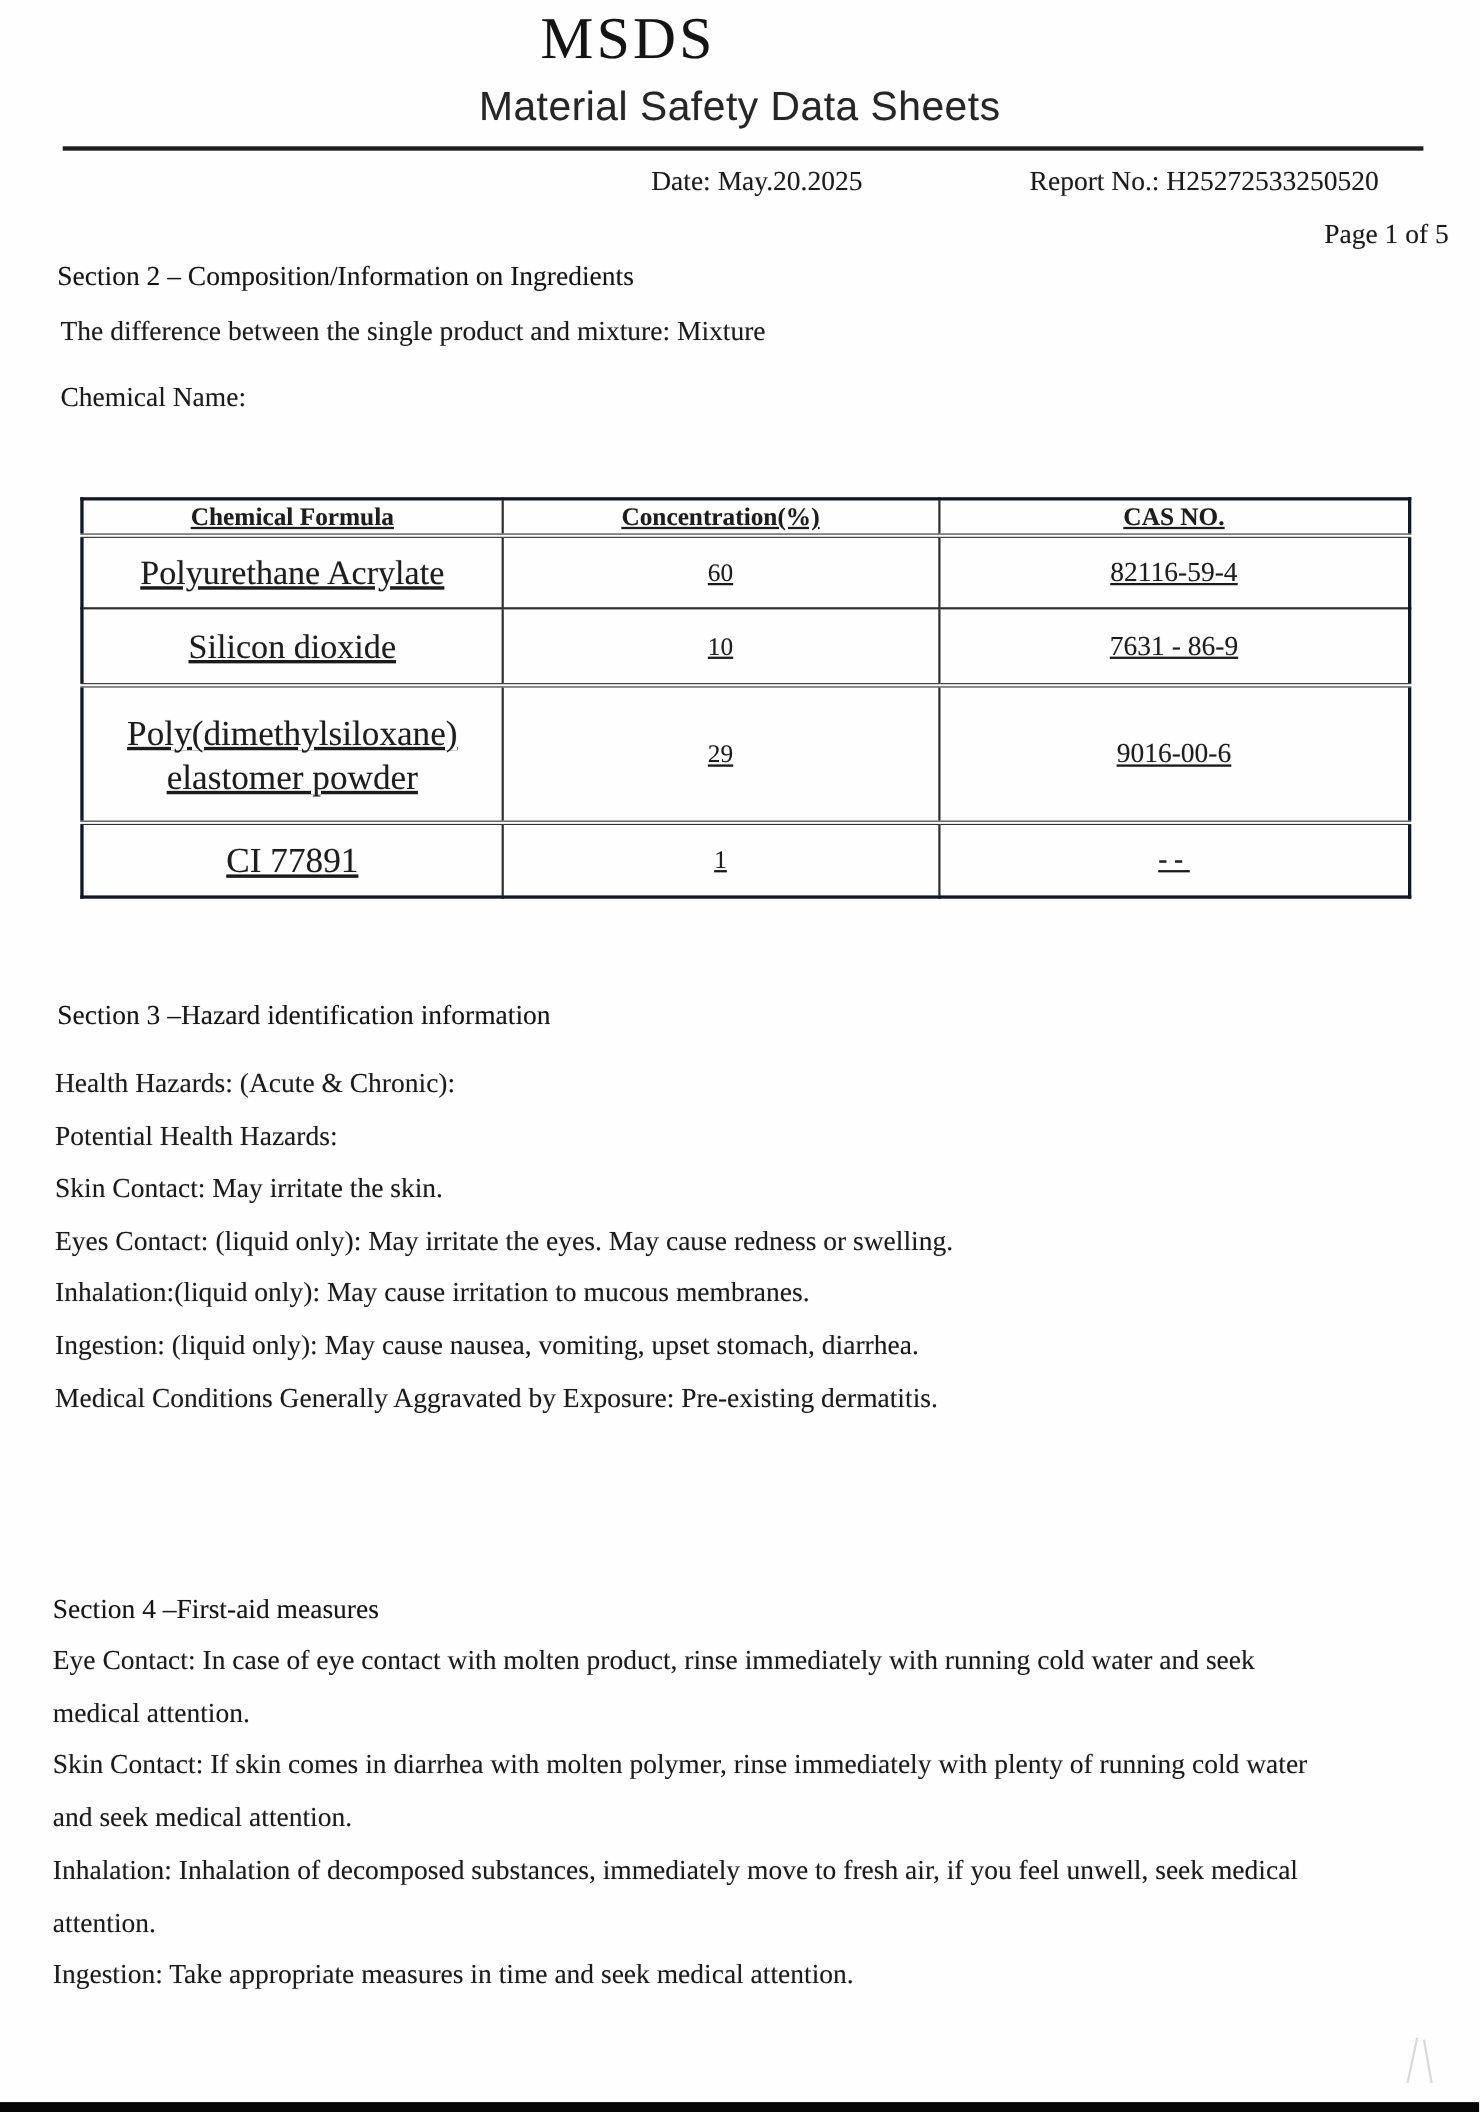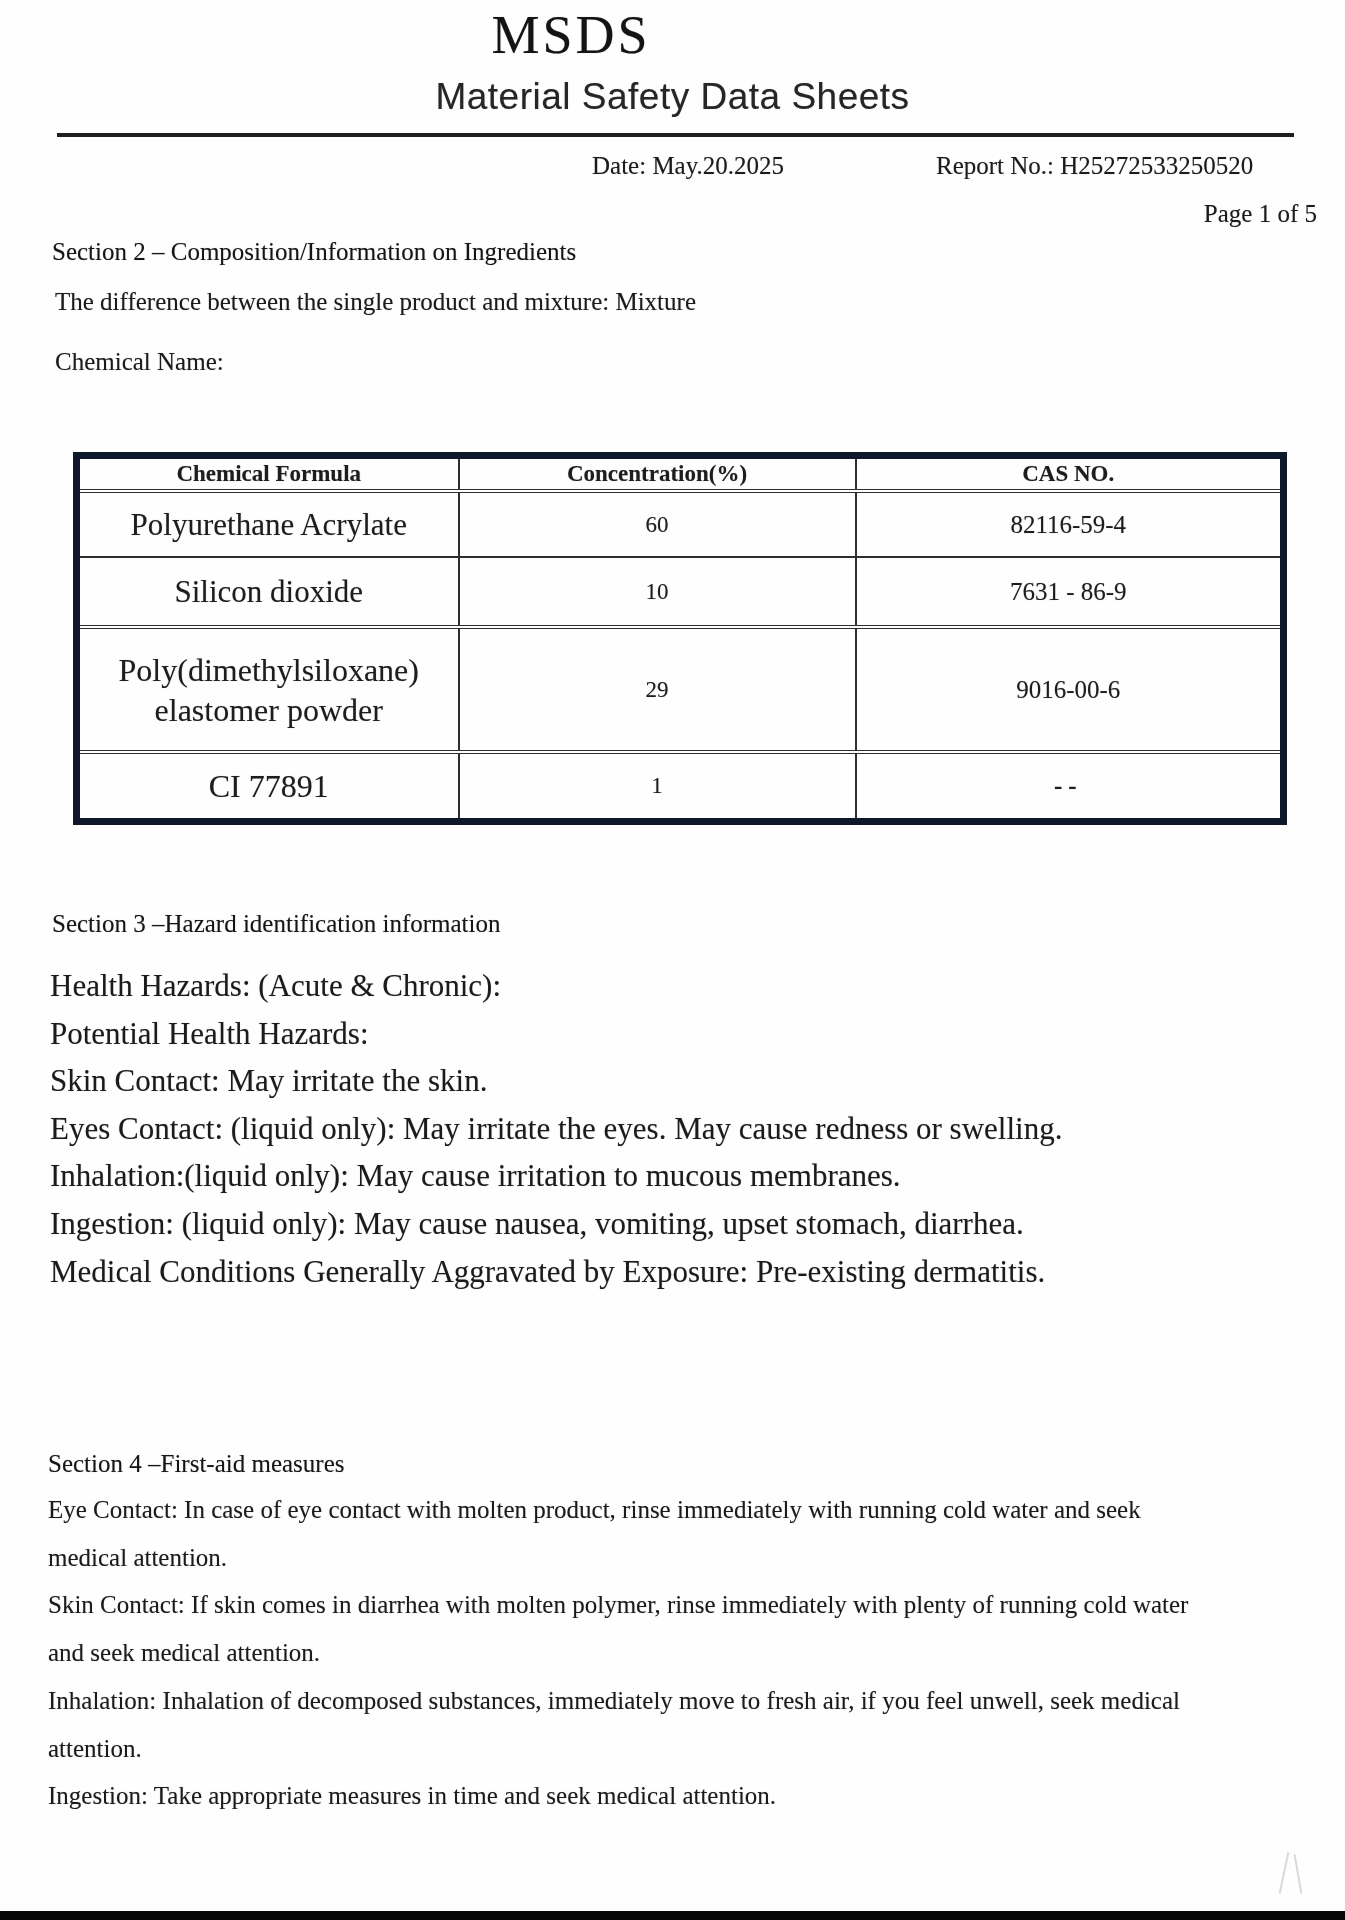--- a/index.html
+++ b/index.html
@@ -28,40 +28,41 @@
   .hdr-page{position:absolute;top:200px;right:28px;font-size:25px;}
 
   .s-heading{position:absolute;font-size:25px;font-weight:400;color:#151515;}
   .s2-heading{top:238px;left:52px;}
   .s2-intro{position:absolute;top:288px;left:55px;font-size:25px;}
   .chem-name{position:absolute;top:348px;left:55px;font-size:25px;}
 
   .comp-table{
     position:absolute;top:452px;left:73px;width:1207px;
     border-collapse:collapse;table-layout:fixed;
-    border:7px solid #0f172a;
+    border:3px solid #0f172a;
+    text-decoration:underline;
   }
   .comp-table th,.comp-table td{
     border:2px solid #2e2e2e;
     text-align:center;vertical-align:middle;padding:0;
     color:#1d1d1d;
   }
   .comp-table thead th{font-size:23px;font-weight:700;height:30px;border-bottom:4px double #2e2e2e;}
   .row-1 td{height:63px;}
   .row-2 td{height:67px;}
   .row-3 td{height:121px;border-top:4px double #2e2e2e;}
   .row-4 td{height:64px;border-top:4px double #2e2e2e;}
   .formula-lg{font-size:31px;}
   .formula-sm{font-size:32px;white-space:pre-line;line-height:1.25;}
   .conc{font-size:23px;}
   .cas{font-size:25px;margin-left:36px;}
   .dashes{font-weight:700;letter-spacing:6px;font-size:25px;}
 
   .s3-heading{top:910px;left:52px;}
-  .s3-lines{position:absolute;top:962px;left:50px;font-size:31px;line-height:47.6px;}
+  .s3-lines{position:absolute;top:962px;left:50px;font-size:25px;line-height:47.6px;}
   .s3-lines .line{white-space:pre;}
 
   .s4-heading{top:1450px;left:48px;}
   .s4-paras{position:absolute;top:1486px;left:48px;font-size:25px;line-height:47.7px;}
   .s4-paras p{margin:0;white-space:pre;}
 
   .bottom-bar{position:absolute;top:1911px;left:0;width:1345px;height:9px;background:#060606;}
   .artifact{position:absolute;background:#d9d9d9;}
   .artifact.a1{top:1852px;left:1283px;width:2px;height:42px;transform:rotate(12deg);}
   .artifact.a2{top:1854px;left:1297px;width:2px;height:40px;transform:rotate(-10deg);}

